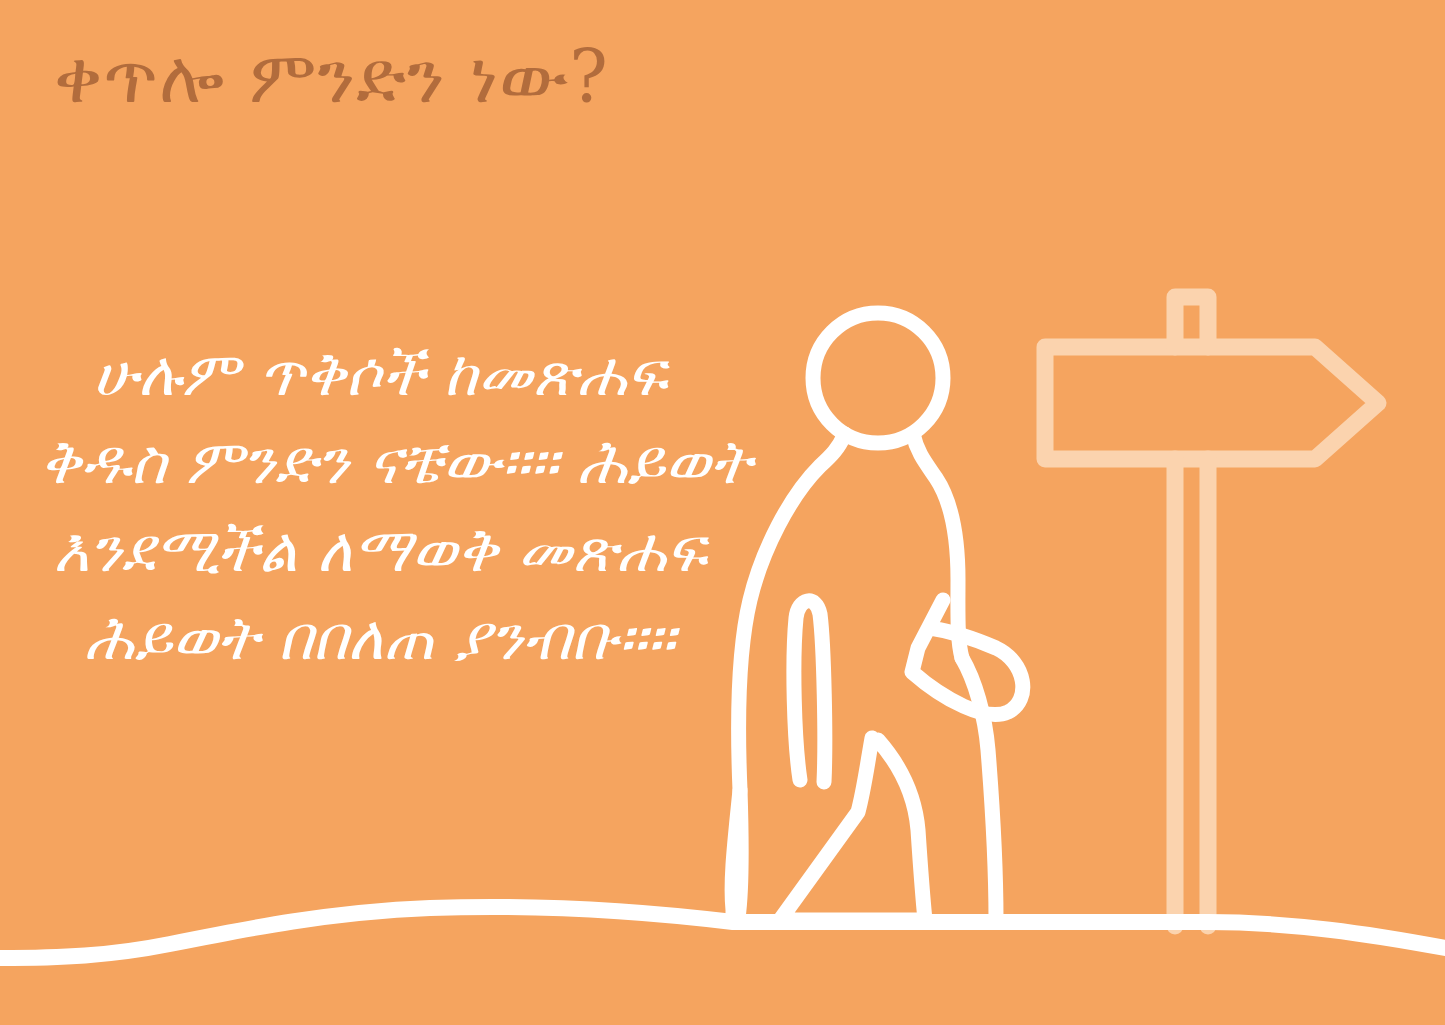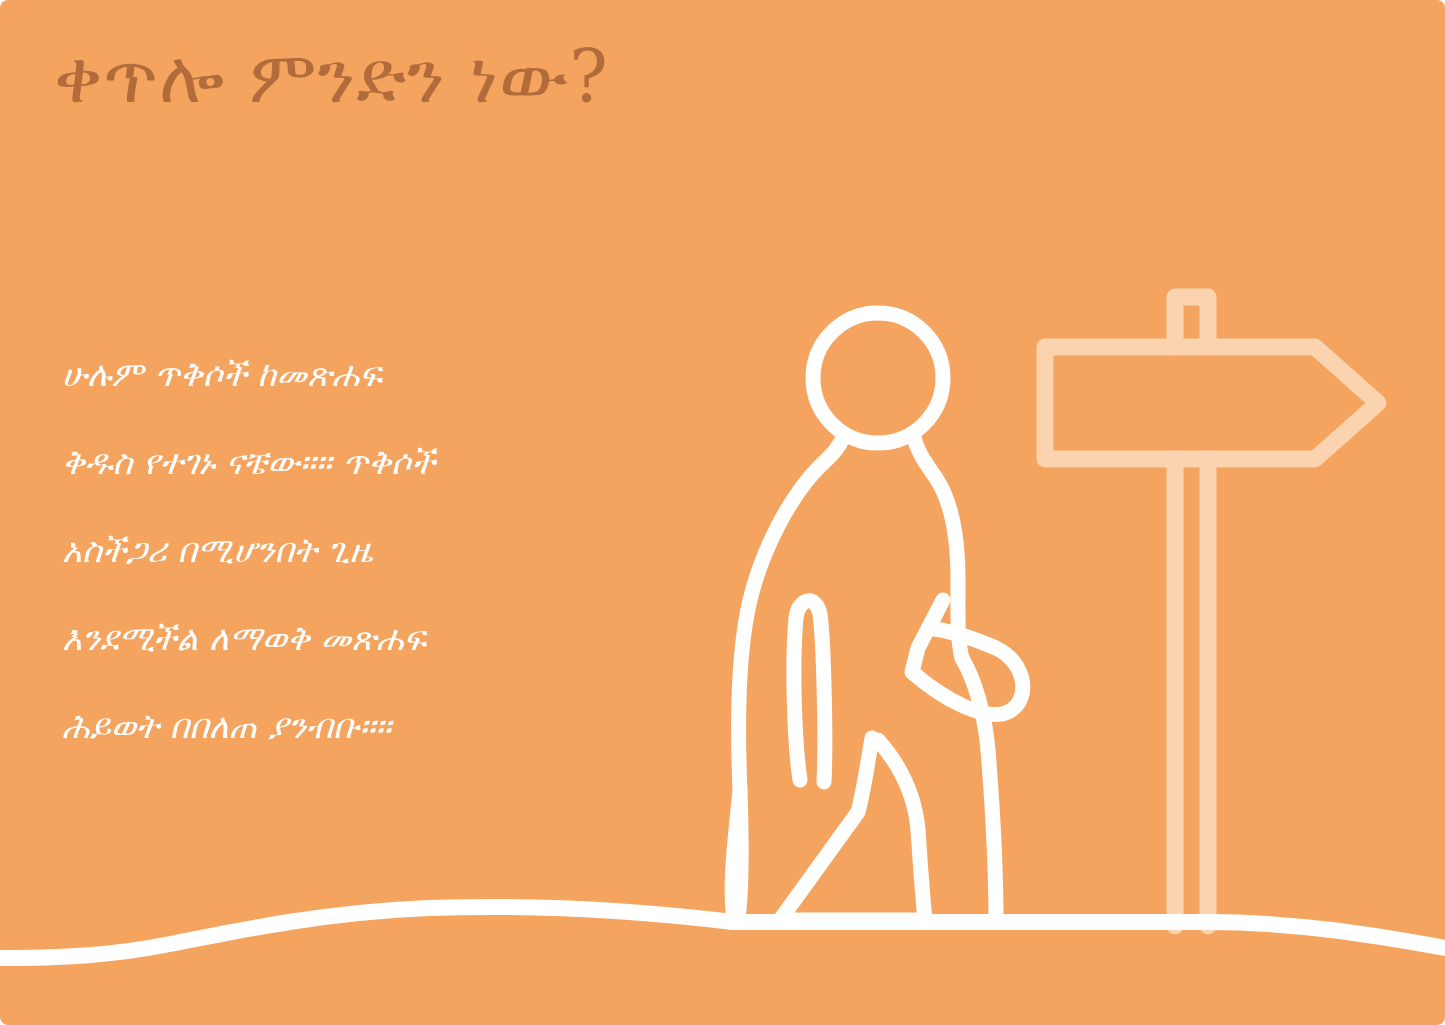--- a/index.html
+++ b/index.html
@@ -7,21 +7,20 @@
     padding: 0;
     background: #ffffff;
   }
   #slide {
     position: relative;
     width: 1445px;
     height: 1025px;
     overflow: hidden;
     background: #F5A45F;
     font-family: "DejaVu Sans", sans-serif;
-    border-radius: 8px;
   }
   #artwork {
     position: absolute;
     left: 0;
     top: 0;
     width: 1445px;
     height: 1025px;
   }
   #title {
     position: absolute;
@@ -31,29 +30,30 @@
     font-family: "DejaVu Serif", "DejaVu Sans", serif;
     font-size: 72px;
     line-height: 1.2;
     font-weight: 400;
     color: #B26C3C;
     letter-spacing: 1px;
     white-space: nowrap;
   }
   #body-text {
     position: absolute;
-    left: 62px;
+    left: 40px;
     top: 330px;
     width: 680px;
     font-family: "DejaVu Sans", sans-serif;
-    font-size: 34px;
+    font-size: 61px;
     line-height: 88px;
     font-style: italic;
     font-weight: 400;
     color: #FFFFFF;
+    text-align: center;
   }
   #body-text .line {
     display: block;
     white-space: nowrap;
   }
 </style>
 </head>
 <body>
 
 <div id="slide">
@@ -118,19 +118,18 @@
              L 996 922
              L 1175 922
              L 1208 922
              C 1290 922 1370 934 1445 948"></path>
   </svg>
 
   <div id="title">ቀጥሎ ምንድን ነው?</div>
 
   <div id="body-text">
     <span class="line">ሁሉም ጥቅሶች ከመጽሐፍ</span>
-    <span class="line">ቅዱስ የተገኑ ናቼው።። ጥቅሶች</span>
-    <span class="line">አስችጋሪ በሚሆንበት ጊዜ</span>
+    <span class="line">ቅዱስ ምንድን ናቼው።። ሕይወት</span>
     <span class="line">እንደሚችል ለማወቅ መጽሐፍ</span>
     <span class="line">ሕይወት በበለጠ ያንብቡ።።</span>
   </div>
 
 </div>
 
 </body></html>

